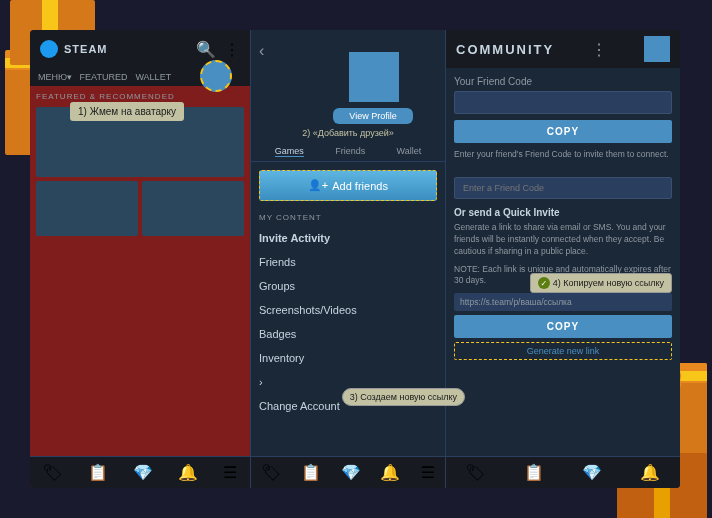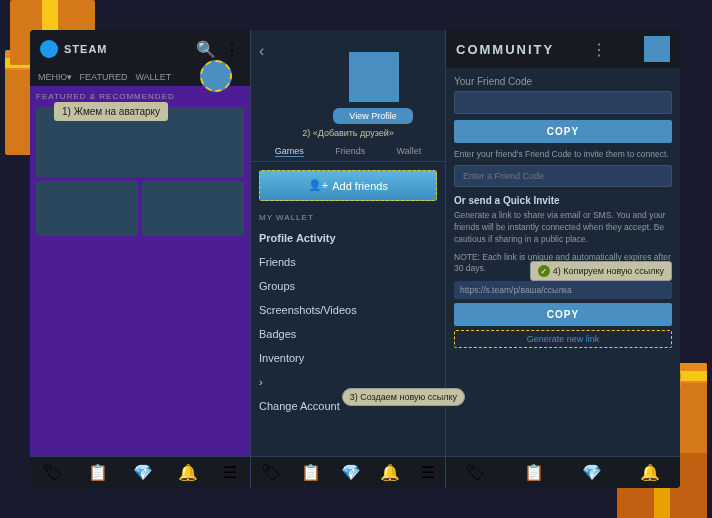--- a/index.html
+++ b/index.html
@@ -19,21 +19,21 @@
       left: 30px;
       width: 650px;
       height: 458px;
       display: flex;
       z-index: 10;
     }
 
     
     .steam-panel {
       width: 220px;
-      background: #4c1d95;
+      background: #7f1d1d;
       border-radius: 4px 0 0 4px;
       display: flex;
       flex-direction: column;
       overflow: hidden;
       position: relative;
     }
 
     .steam-header {
       background: #171a21;
       padding: 8px 10px;
@@ -78,21 +78,21 @@
     }
 
     .tooltip-box {
       background: #c2c2a3;
       color: #1a1a1a;
       font-size: 10px;
       padding: 4px 8px;
       border-radius: 3px;
       position: absolute;
       top: 72px;
-      left: 24px;
+      left: 40px;
       white-space: nowrap;
       z-index: 20;
     }
 
     .avatar-highlight {
       position: absolute;
       top: 30px;
       right: 18px;
       width: 32px;
       height: 32px;
@@ -345,21 +345,21 @@
       border-radius: 2px;
       cursor: pointer;
       margin-bottom: 6px;
       text-align: center;
     }
 
     .invite-text {
       color: #8f98a0;
       font-size: 8.5px;
       line-height: 1.4;
-      margin-bottom: 4px;
+      margin-bottom: 16px;
     }
 
     .friend-code-enter {
       width: 100%;
       background: #2a3f5f;
       border: 1px solid #3a5070;
       color: #8f98a0;
       font-size: 9px;
       padding: 5px 8px;
       border-radius: 2px;
@@ -556,24 +556,24 @@
       <span class="profile-tab active">Games</span>
       <span class="profile-tab">Friends</span>
       <span class="profile-tab">Wallet</span>
     </div>
 
     <div class="add-friends-btn">
       <span>👤+</span>
       <span>Add friends</span>
     </div>
 
-    <div class="my-content-label">MY WALLET</div>
+    <div class="my-content-label">MY CONTENT</div>
 
     <div class="menu-items">
-      <div class="menu-item bold">Profile Activity</div>
+      <div class="menu-item bold">Invite Activity</div>
       <div class="menu-item">Friends</div>
       <div class="menu-item">Groups</div>
       <div class="menu-item">Screenshots/Videos</div>
       <div class="menu-item">Badges</div>
       <div class="menu-item">Inventory</div>
       <div class="menu-item menu-item-sub">
         <span>›</span>
       </div>
       <div class="menu-item">Change Account</div>
     </div>

